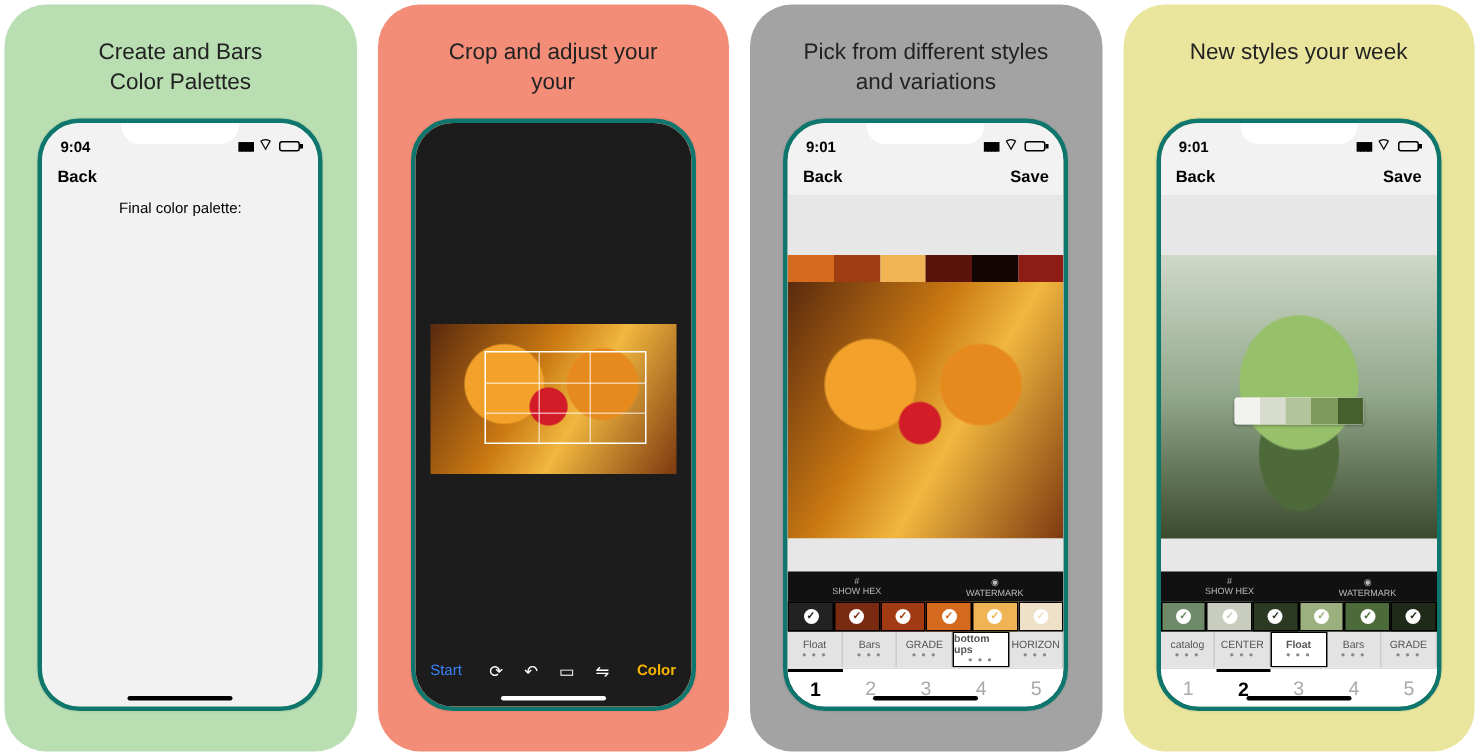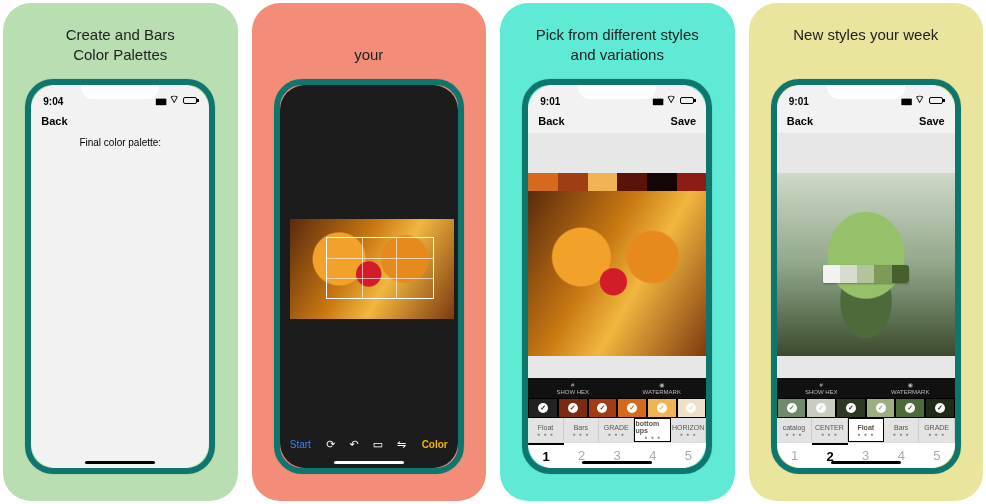--- a/index.html
+++ b/index.html
@@ -24,21 +24,21 @@
     font-size: 15px;
     text-align: center;
     line-height: 1.3;
     color: #222;
     min-height: 40px;
     margin-bottom: 14px;
   }
   .phone {
     width: 190px;
     height: 395px;
-    border: 6px solid #0f766e;
+    border: 3px solid #0f766e;
     border-radius: 28px;
     position: relative;
     display: flex;
     flex-direction: column;
     overflow: hidden;
     box-shadow: 0 0 0 1px rgba(0,0,0,0.04);
   }
   .notch {
     position: absolute; top: 0; left: 50%; transform: translateX(-50%);
     width: 78px; height: 14px; background:#fff;
@@ -218,21 +218,21 @@
         <span></span>
       </div>
       <div class="c1-title">Final color palette:</div>
       <div class="homebar"></div>
     </div>
   </div>
 </div>
 
 <div class="card" id="card1" style="background: rgb(243, 141, 120);">
   <div class="caption">
-    <br>
+    <span>Crop and adjust your</span><br>
     <span>your</span>
   </div>
   <div class="phone">
     <div class="notch" style="background:#1c1c1c"></div>
     <div class="phone-inner">
       <div class="statusbar dark">
         <span></span>
           <span></span>
       </div>
       <div class="crop-body">
@@ -248,21 +248,21 @@
             <span>⇋</span>
           </span>
           <span class="done">Color</span>
         </div>
       </div>
       <div class="homebar light"></div>
     </div>
   </div>
 </div>
 
-<div class="card" id="card2" style="background: #5eead4;">
+<div class="card" id="card2" style="background: #a3a3a3;">
   <div class="caption">
     <span>Pick from different styles</span><br>
     <span>and variations</span>
   </div>
   <div class="phone">
     <div class="notch"></div>
     <div class="phone-inner" style="background:#e7e7e7">
       <div class="statusbar">
         <span>9:01</span>
         <span class="indicators">

